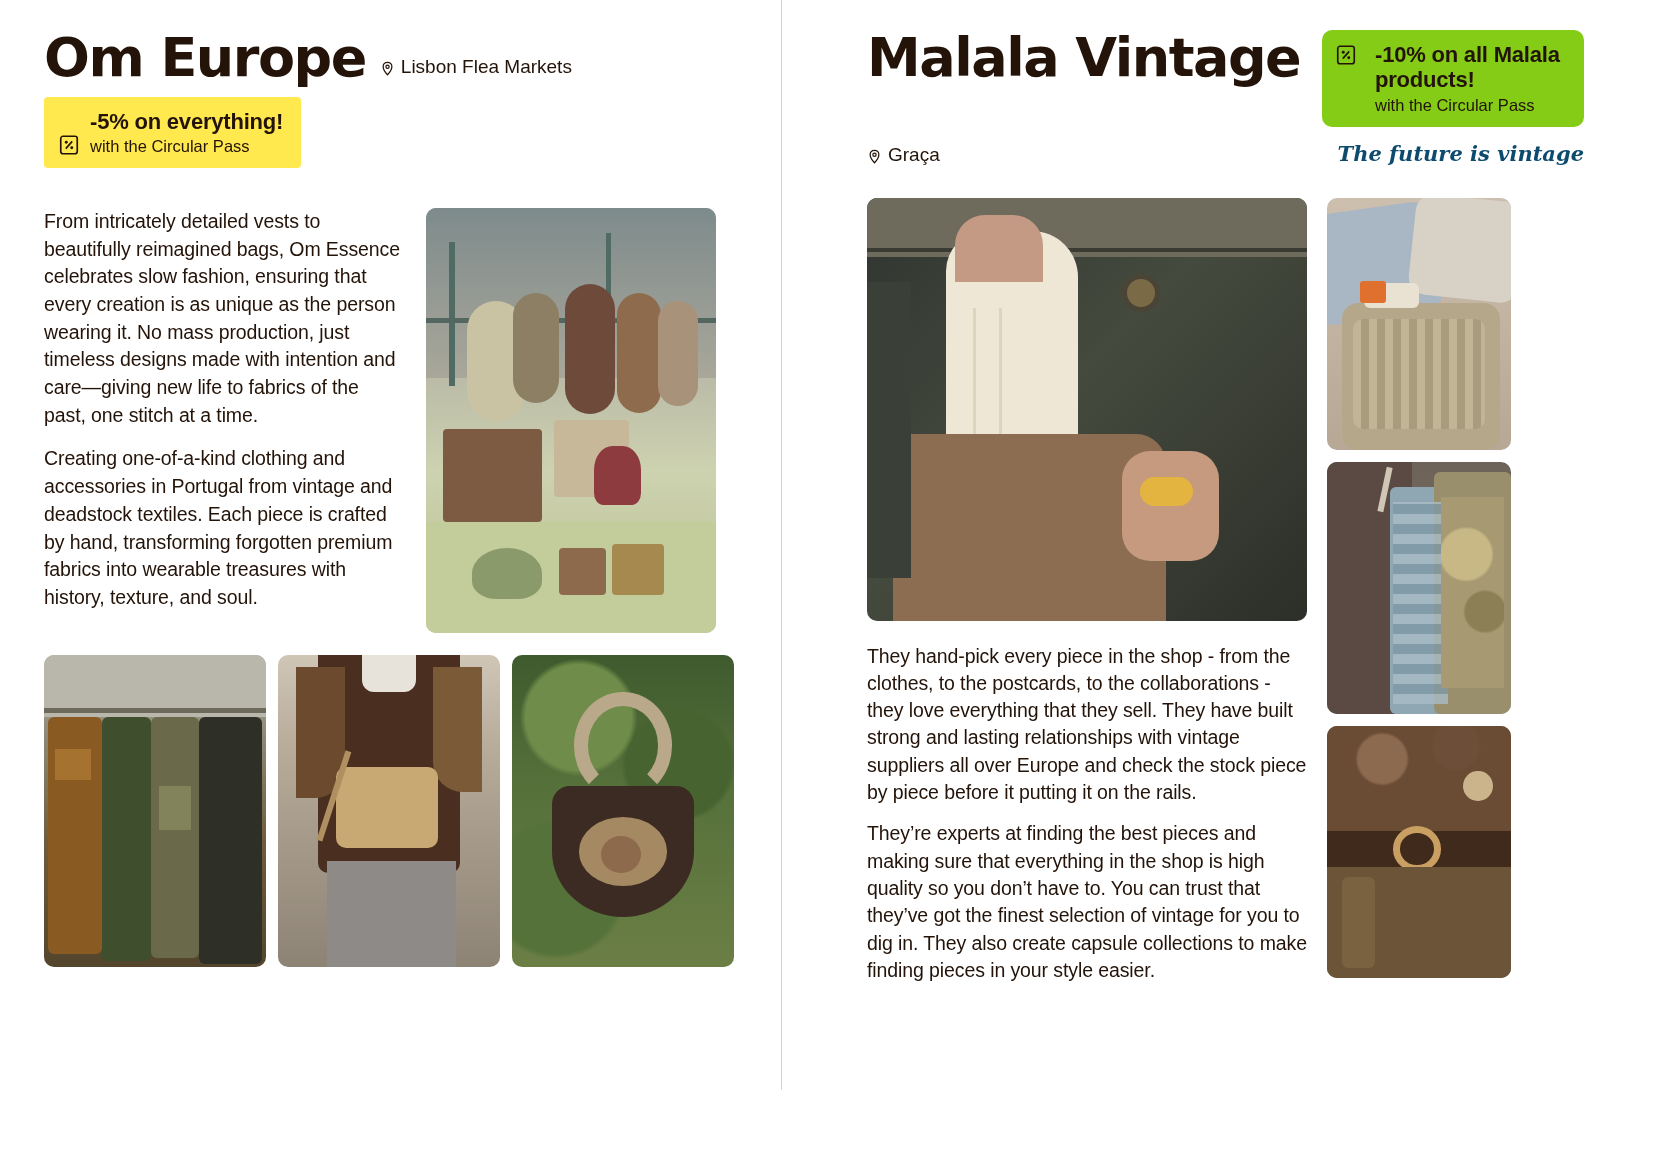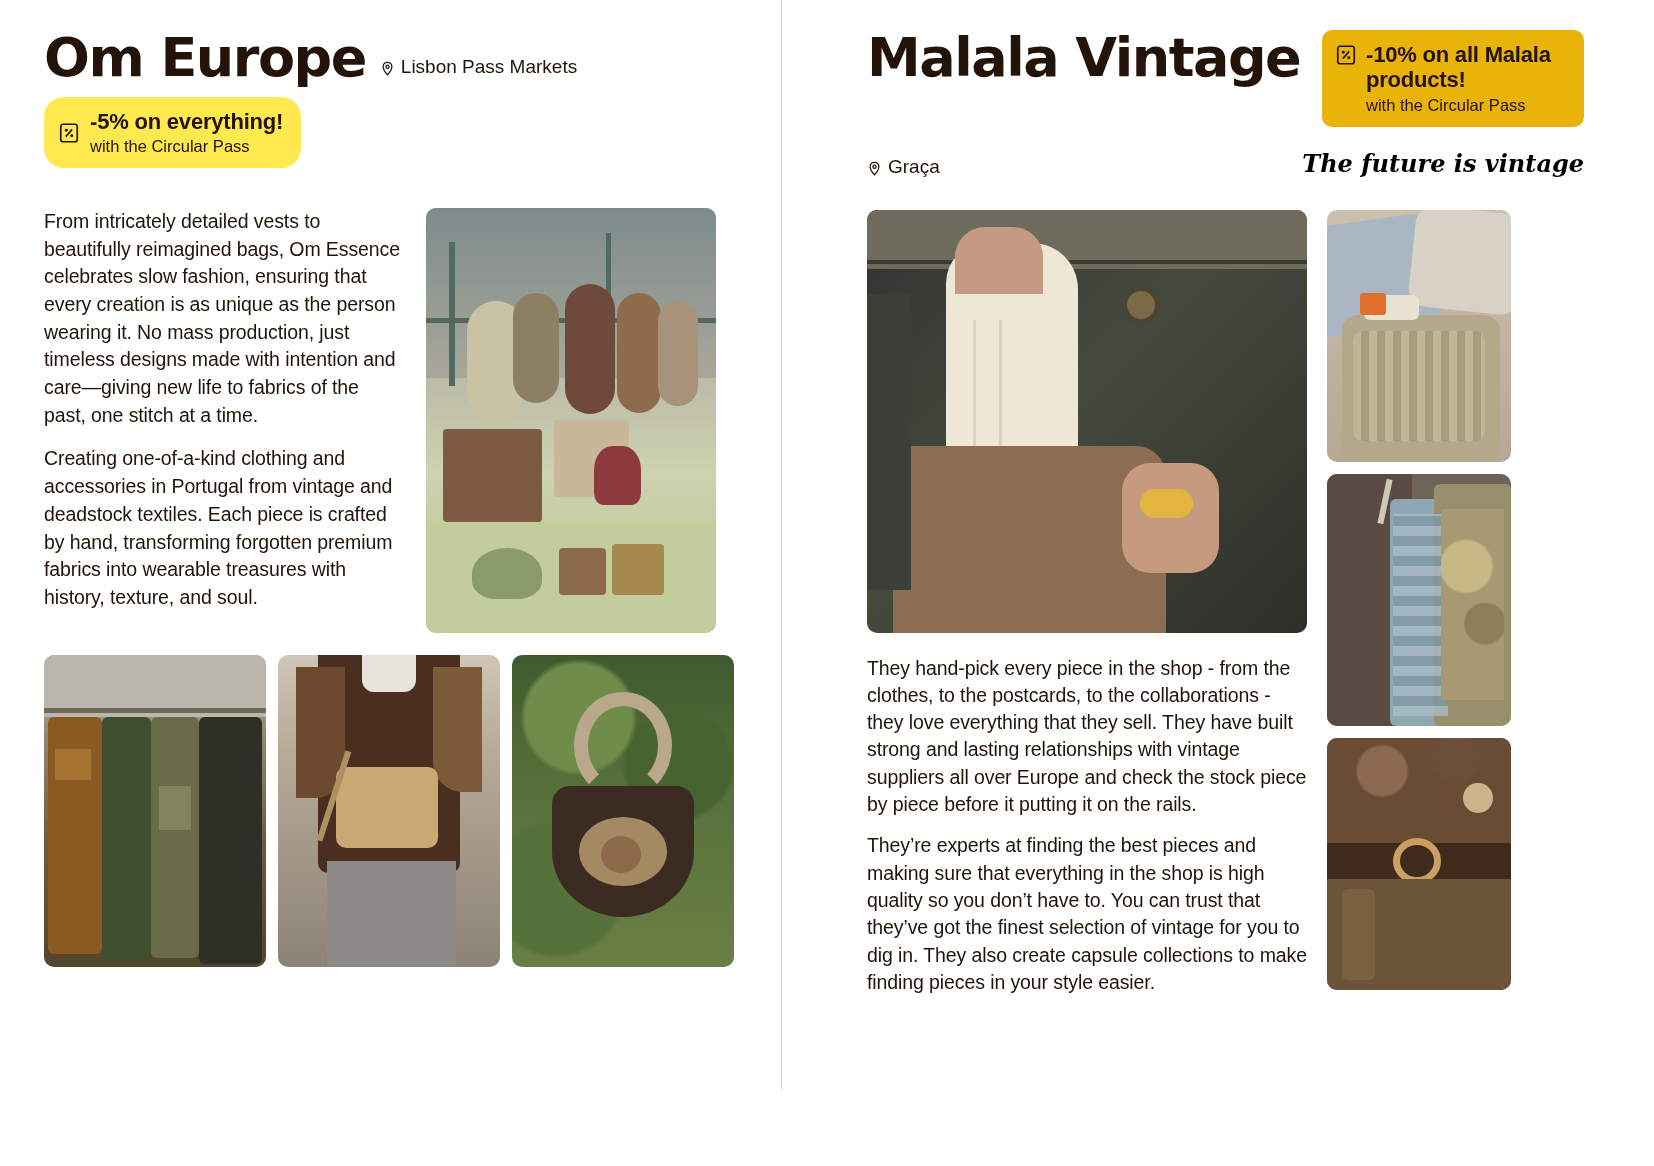--- a/index.html
+++ b/index.html
@@ -66,25 +66,25 @@
     font-family: "DejaVu Serif", serif;
     font-style: italic;
     font-weight: bold;
     font-size: 26.5px;
     line-height: 1.23;
     color: #231308;
     max-width: 360px;
   }
   .badge {
     background: #ffe94f;
-    border-radius: 20px;
+    border-radius: 4px;
     padding: 12px 18px 12px 14px;
     display: flex;
     gap: 10px;
-    align-items: center;
+    align-items: flex-end;
   }
   .badge-icon {
     width: 22px; height: 22px;
     flex: 0 0 22px;
     margin-top: 2px;
   }
   .badge-main {
     font-size: 22px;
     font-weight: bold;
     color: #231308;
@@ -139,41 +139,40 @@
   }
   .brand-title-2 {
     font-family: "DejaVu Sans", sans-serif;
     font-weight: bold;
     font-size: 54px;
     letter-spacing: -1.5px;
     line-height: 1.02;
     color: #231308;
   }
   .badge-right {
-    background: #eab308;
+    background: #84cc16;
     border-radius: 10px;
     padding: 12px 16px 12px 13px;
     display: flex;
-    gap: 9px;
+    gap: 18px;
     align-items: flex-start;
     width: 262px;
   }
   .right-sub-row {
     display: flex;
     justify-content: space-between;
     align-items: flex-end;
     margin-top: 14px;
   }
   .tagline-right {
     font-family: "DejaVu Serif", serif;
     font-style: italic;
     font-weight: bold;
-    font-size: 24px;
-    color: #000000;
-    margin-top: 8px;
+    font-size: 21px;
+    color: #0c4a6e;
   }
   .right-media {
     display: flex;
     gap: 20px;
     margin-top: 32px;
   }
   .right-left-col { width: 440px; }
   .hero-right {
     width: 440px; height: 423px;
     border-radius: 10px;
@@ -215,21 +214,21 @@
 
     <div class="left-head">
       <div class="brand-title">Om Europe</div>
       <div class="loc">
         <span class="pin">
           <svg width="15" height="15" viewBox="0 0 24 24">
               <path d="M12 2C8.1 2 5 5.1 5 9c0 5.2 7 13 7 13s7-7.8 7-13c0-3.9-3.1-7-7-7z" fill="none" stroke="#231308" stroke-width="2"></path>
               <circle cx="12" cy="9" r="2.6" fill="none" stroke="#231308" stroke-width="2"></circle>
             </svg>
         </span>
-        <span>Lisbon Pass Markets</span>
+        <span>Lisbon Flea Markets</span>
       </div>
     </div>
 
     <div class="left-sub-row">
       <div class="badge">
         <span class="badge-icon">
           <svg width="22" height="22" viewBox="0 0 24 24">
             <rect x="3" y="2.5" width="18" height="19" rx="2.5" fill="none" stroke="#231308" stroke-width="1.8"></rect>
             <line x1="8.5" y1="16" x2="15.5" y2="8" stroke="#231308" stroke-width="1.8"></line>
             <circle cx="9" cy="9" r="1.6" fill="#231308"></circle>

